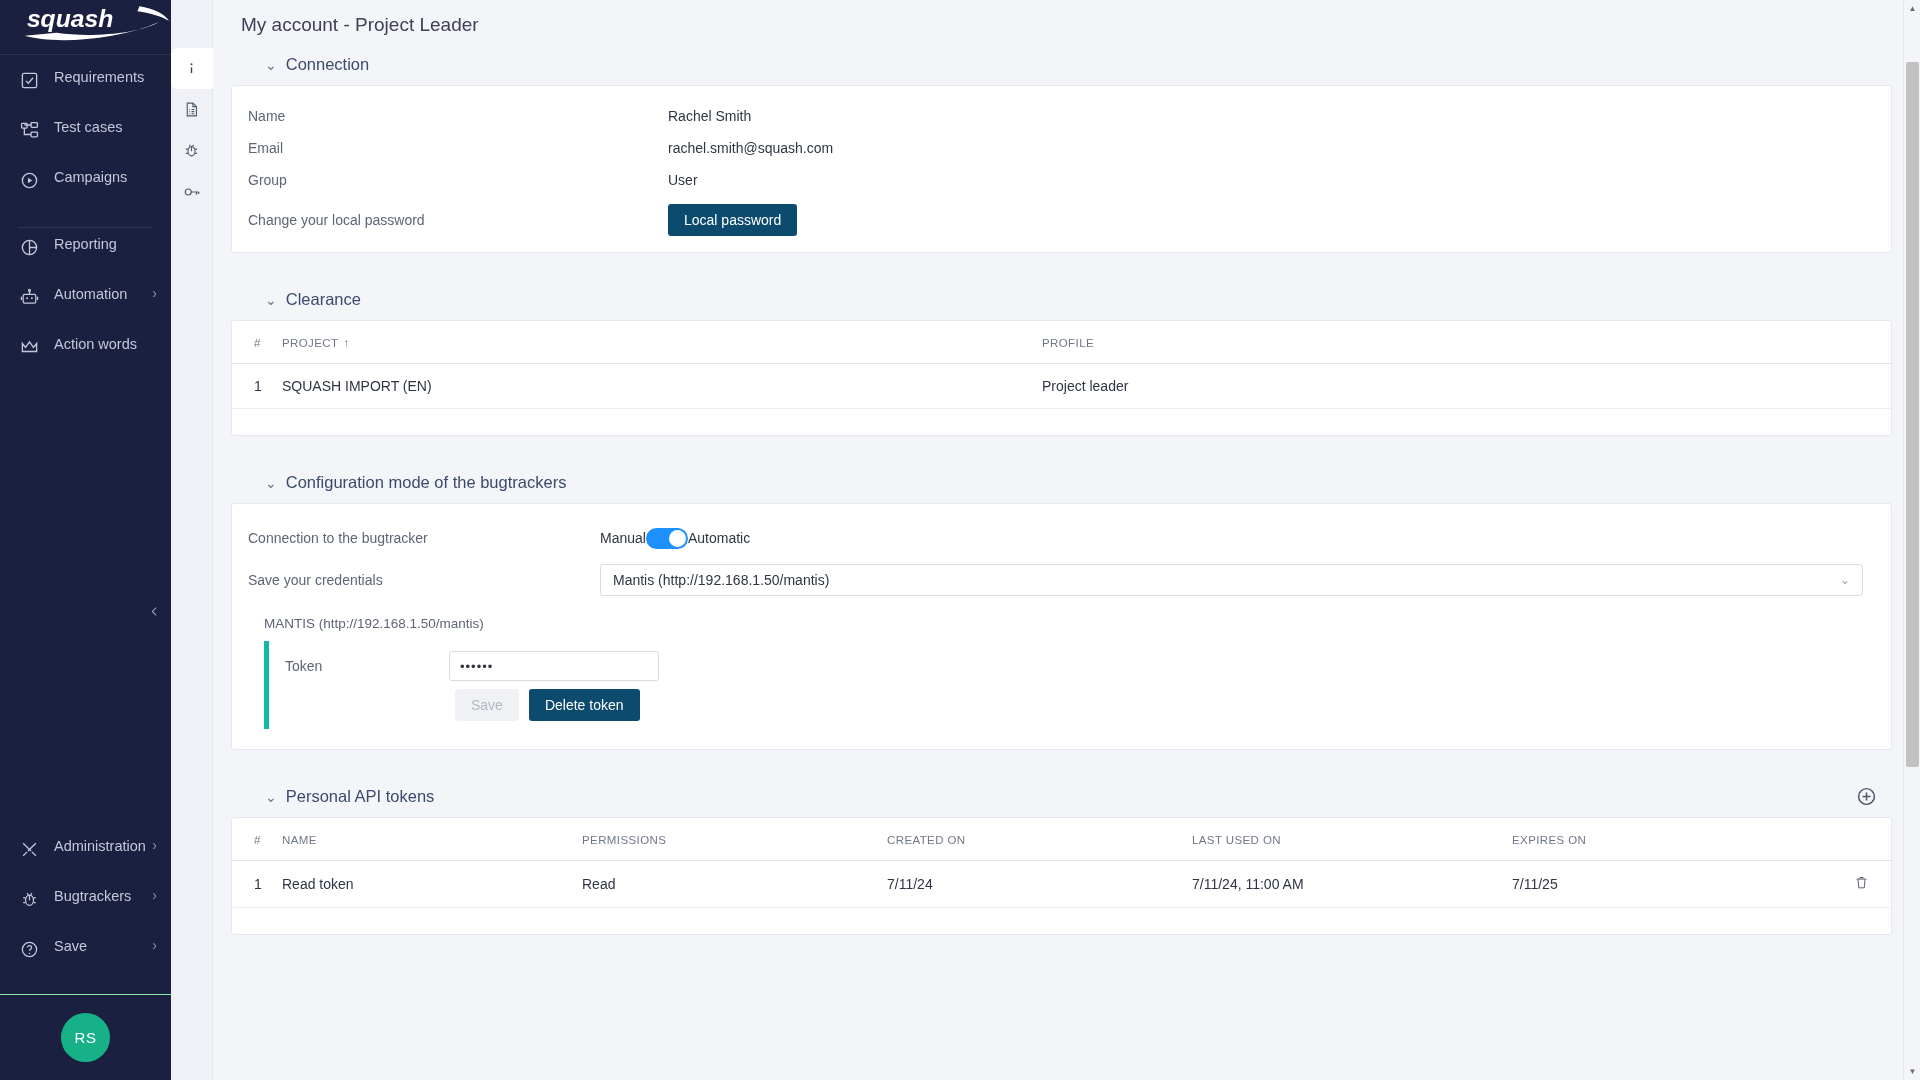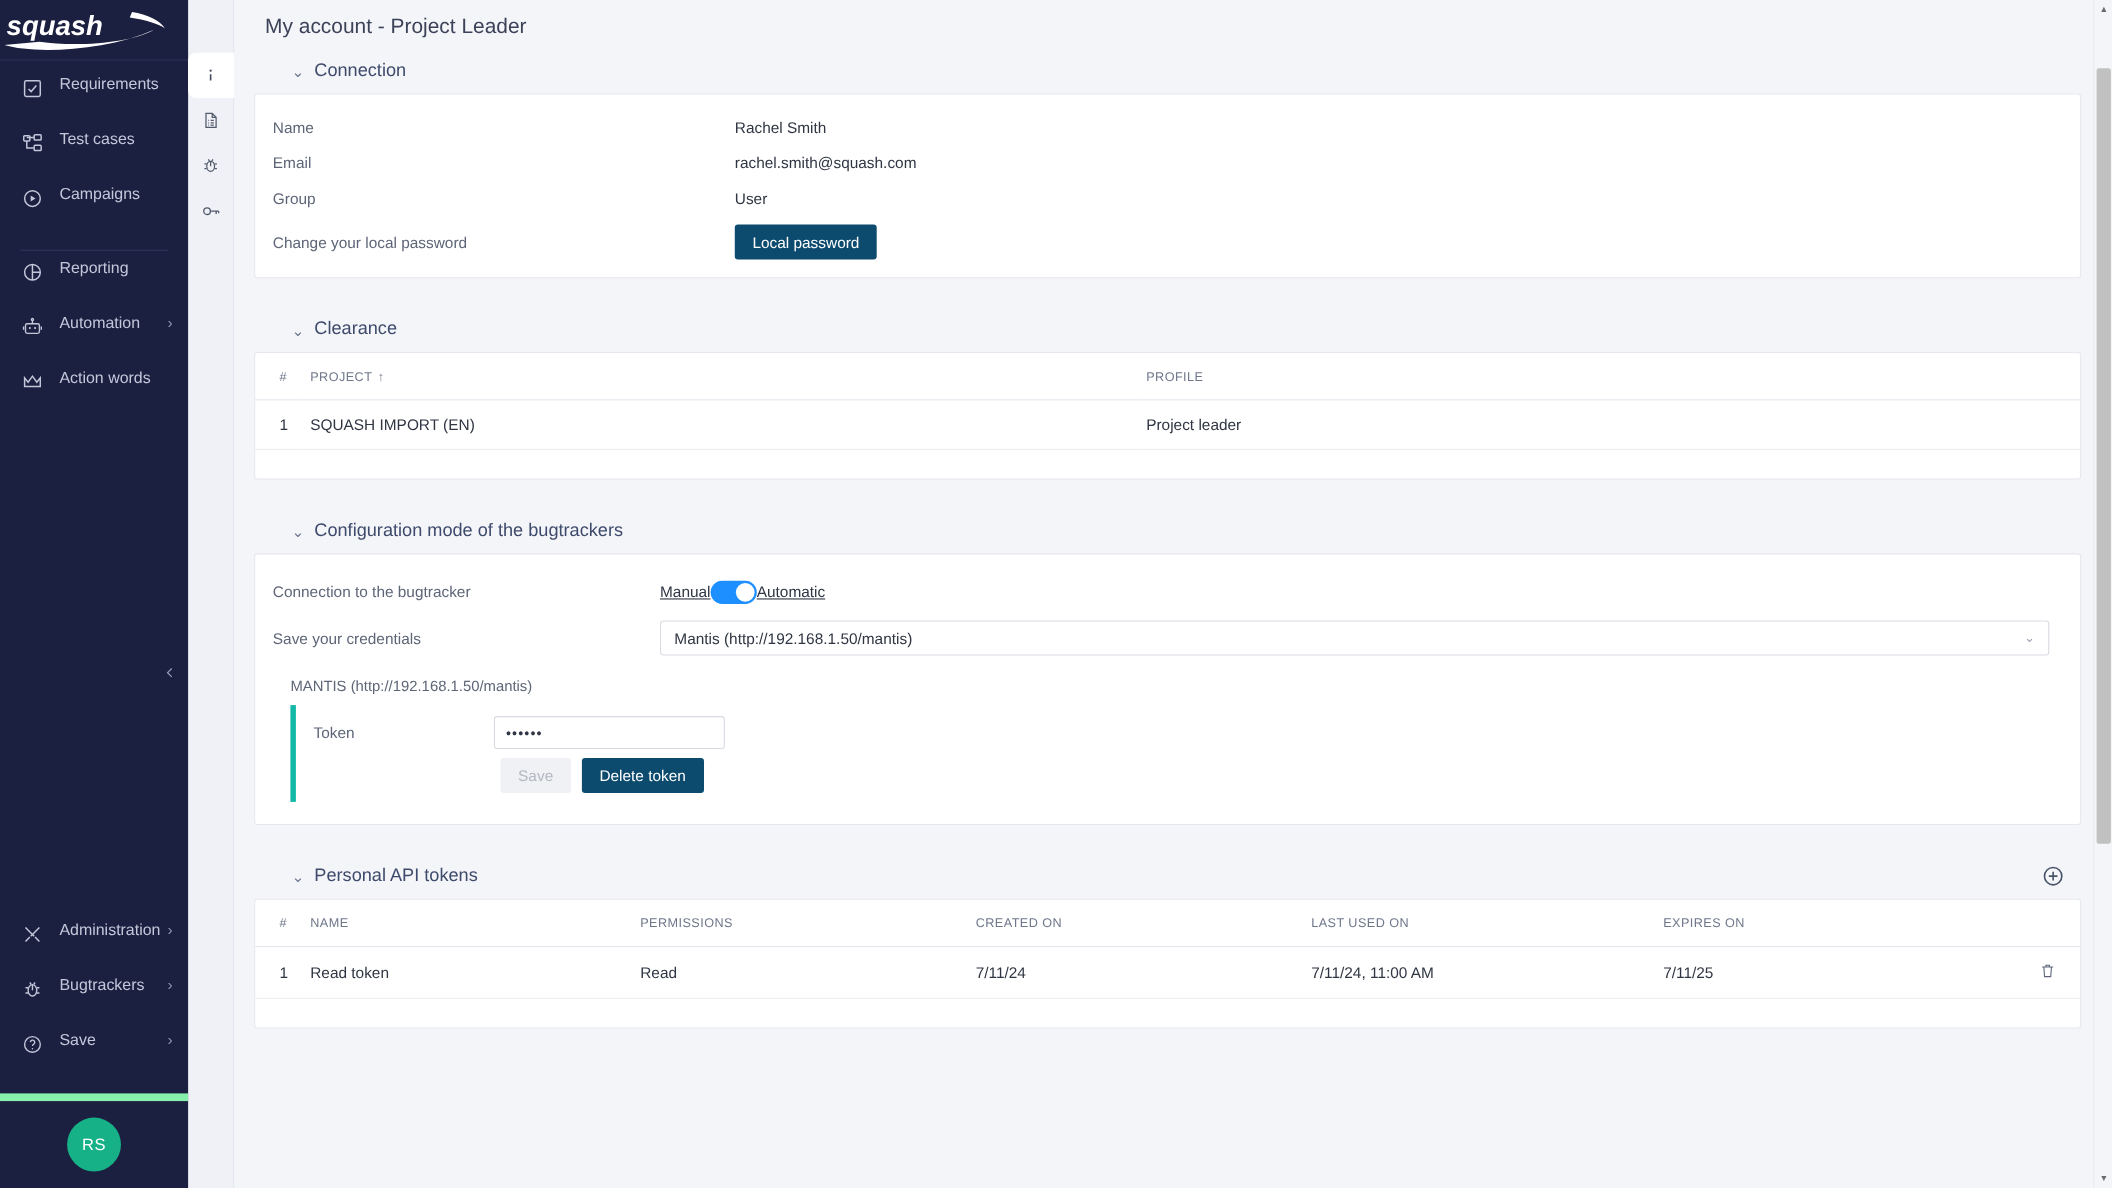--- a/index.html
+++ b/index.html
@@ -8,21 +8,21 @@
     font-family: "Liberation Sans", sans-serif;
     background: #f4f5f9; overflow: hidden;
   }
   #app { display: flex; width: 1920px; height: 1080px; position: relative; }
 
   
   .sidebar {
     width: 171px; height: 1080px; background: #1c2040;
     display: flex; flex-direction: column; position: relative; flex: 0 0 171px;
   }
-  .logo-wrap { height: 54px; display: flex; align-items: center; padding-left: 0; position: relative; }
+  .logo-wrap { height: 54px; display: flex; padding-left: 21px; position: relative; }
   .logo-svg { width: 152px; height: 44px; display: block; }
   .sidebar-sep { height: 1px; background: #2c3154; margin: 0; }
   .nav { padding-top: 14px; }
   .nav-item {
     display: flex; align-items: flex-start; height: 50px; padding-left: 18px;
     color: #c3c7da; font-size: 14.5px; cursor: pointer; position: relative;
   }
   .nav-ico { width: 22px; height: 22px; margin-right: 14px; flex: 0 0 22px;
              display: flex; align-items: center; justify-content: center; }
   .nav-ico svg { display:block; }
@@ -30,21 +30,21 @@
   .nav-chev { position: absolute; right: 14px; color: #8d93b2; font-size: 14px; line-height: 1; }
   .nav-divider { height: 1px; background: #2f3558; margin: 8px 18px 8px 18px; }
   .nav-spacer { flex: 1 1 auto; }
   .collapse-btn {
     position: absolute; left: 143px; top: 600px; width: 22px; height: 22px;
     display: flex; align-items: center; justify-content: center;
     color: #9aa0c0; font-size: 15px; cursor: pointer;
   }
   .bottom-nav { padding-bottom: 6px; }
   .avatar-row { height: 86px; display: flex; align-items: center; justify-content: center;
-                border-top: 7px solid #86efac; }
+                border-top: 1px solid #86efac; }
   .avatar {
     width: 49px; height: 49px; border-radius: 50%; background: #17b187;
     color: #fff; font-size: 15px; display: flex; align-items: center; justify-content: center;
     letter-spacing: .5px; cursor: pointer;
   }
 
   
   .rail {
     width: 42px; flex: 0 0 42px; background: #f0f1f6; padding-top: 48px;
     display: flex; flex-direction: column; align-items: center;
@@ -90,21 +90,21 @@
     font-weight: 400; padding: 16px 8px 14px 8px; border-bottom: 1px solid #e3e5ed;
   }
   tbody td { font-size: 14px; color: #2f3542; padding: 14px 8px; border-bottom: 1px solid #edeef3; }
   .col-num { width: 42px; padding-left: 22px !important; }
   .sort-arrow { margin-left: 5px; color: #6f778a; }
 
   
   .bt-body { padding: 16px 28px 20px 16px; }
   .bt-row { display: flex; align-items: center; min-height: 36px; }
   .bt-label { width: 352px; color: #5d6577; font-size: 14px; }
-  .toggle-wrap { display: flex; align-items: center; gap: 0; font-size: 14px; color: #2f3542; text-decoration: underline; }
+  .toggle-wrap { display: flex; align-items: center; gap: 0; font-size: 14px; color: #2f3542; }
   .toggle {
     width: 42px; height: 21px; border-radius: 11px; background: #1e8fff;
     position: relative; cursor: pointer;
   }
   .toggle .knob {
     position: absolute; top: 2px; right: 2px; width: 17px; height: 17px;
     border-radius: 50%; background: #fff;
   }
   .select {
     flex: 1 1 auto; height: 32px; border: 1px solid #d9dbe3; border-radius: 3px;

